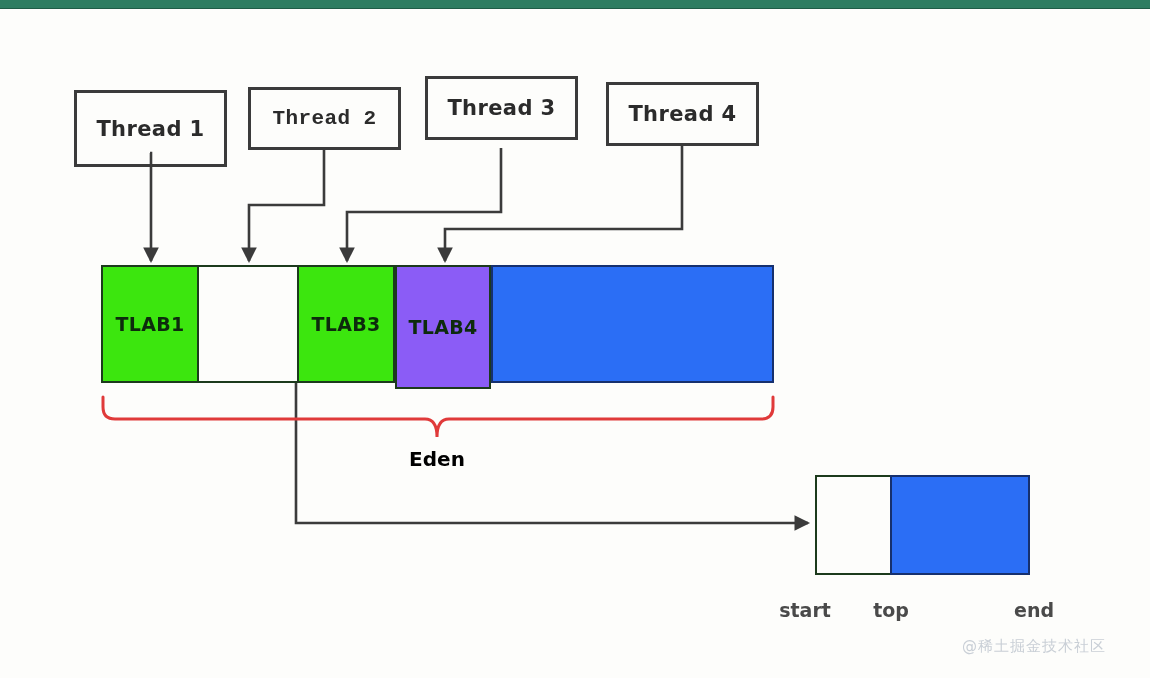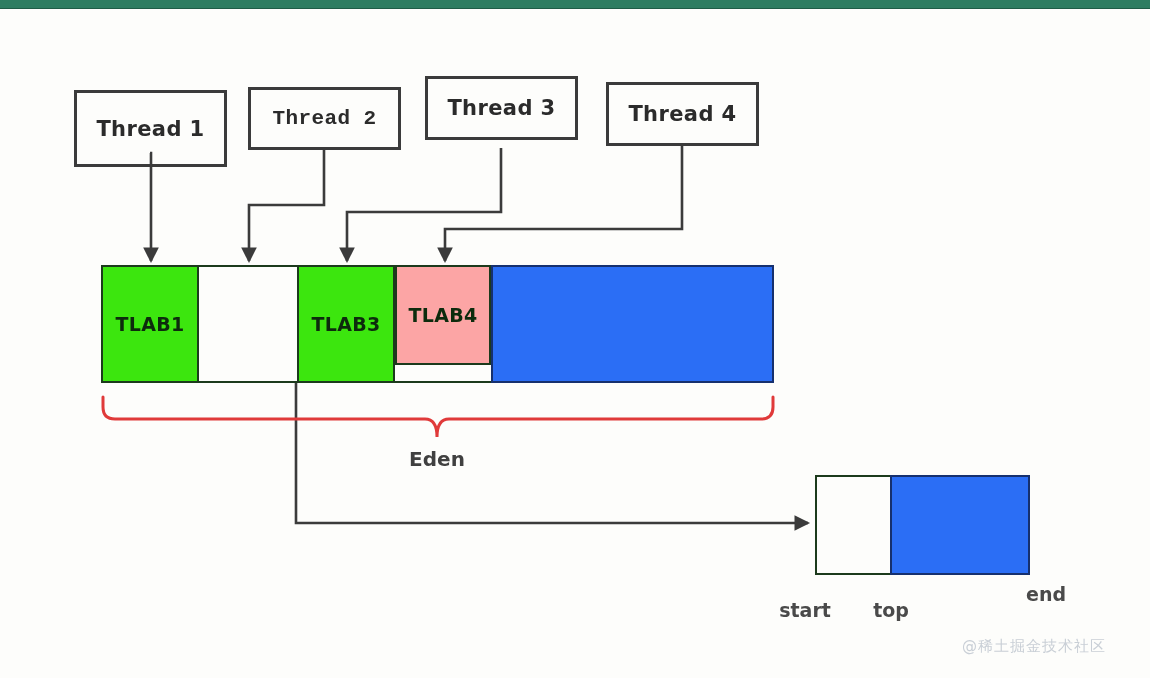--- a/index.html
+++ b/index.html
@@ -52,21 +52,21 @@
     justify-content: center;
     font-size: 19px;
     font-weight: bold;
     color: #0d2b0d;
     letter-spacing: 0.3px;
   }
   .plain-label {
     position: absolute;
     font-size: 20px;
     font-weight: bold;
-    color: #404040;
+    color: #000000;
     white-space: nowrap;
   }
   .mini-label {
     position: absolute;
     font-size: 19px;
     font-weight: bold;
     color: #4a4a4a;
     white-space: nowrap;
   }
   .watermark {
@@ -105,35 +105,35 @@
     <span>Thread 4</span>
   </div>
 
   <div class="eden-bar" id="eden-bar" style="left: 101px; top: 265px; width: 673px; height: 118px; border: 2px solid rgb(28, 58, 28);"></div>
   <div class="slab" id="slab-0" style="left: 101px; top: 265px; width: 98px; height: 118px; background: rgb(60, 230, 14); border: 2px solid rgb(28, 58, 28);">
     <span>TLAB1</span>
   </div>
   <div class="slab" id="slab-2" style="left: 297px; top: 265px; width: 98px; height: 118px; background: rgb(60, 230, 14); border: 2px solid rgb(28, 58, 28);">
     <span>TLAB3</span>
   </div>
-  <div class="slab" id="slab-3" style="left: 395px; top: 265px; width: 96px; height: 100px; background: #fca5a5; border: 2px solid rgb(28, 58, 28);">
+  <div class="slab" id="slab-3" style="left: 395px; top: 265px; width: 96px; height: 124px; background: #8b5cf6; border: 2px solid rgb(28, 58, 28);">
     <span>TLAB4</span>
   </div>
   <div class="slab" id="slab-4" style="left: 491px; top: 265px; width: 283px; height: 118px; background: rgb(43, 110, 245); border: 2px solid rgb(22, 48, 110);">
     <span></span>
   </div>
 
   <div class="plain-label" id="eden-label" style="left: 437px; top: 459px; transform: translate(-50%, -50%);">Eden</div>
 
   <div class="eden-bar" id="detail-box" style="left: 815px; top: 475px; width: 215px; height: 100px; border: 2px solid rgb(28, 58, 28);"></div>
   <div class="slab" id="detail-free" style="left: 890px; top: 475px; width: 140px; height: 100px; background: rgb(43, 110, 245); border: 2px solid rgb(22, 48, 110);"></div>
 
   <div class="mini-label" id="marker-0" style="left: 805px; top: 610px; transform: translate(-50%, -50%);">start</div>
   <div class="mini-label" id="marker-1" style="left: 891px; top: 610px; transform: translate(-50%, -50%);">top</div>
-  <div class="mini-label" id="marker-2" style="left: 1034px; top: 594px; transform: translate(-50%, -50%); margin-left: 12px;">end</div>
+  <div class="mini-label" id="marker-2" style="left: 1034px; top: 610px; transform: translate(-50%, -50%);">end</div>
 
   <div class="watermark" id="watermark" style="left: 962px; top: 637px; color: rgb(201, 207, 214);">@稀土掘金技术社区</div>
 
   <svg class="overlay" id="overlay" viewBox="0 0 1150 678">
       <defs>
         <marker id="arrowhead" markerWidth="8" markerHeight="8" refX="5.2" refY="3" orient="auto" markerUnits="strokeWidth">
           <path d="M0,0 L6,3 L0,6 z" fill="#3b3b3b"></path>
         </marker>
       </defs>
       <path d="M150,153 L150,153 L151,153 L151,261" fill="none" stroke="#3b3b3b" stroke-width="2.6" stroke-linejoin="miter" marker-end="url(#arrowhead)"></path>

